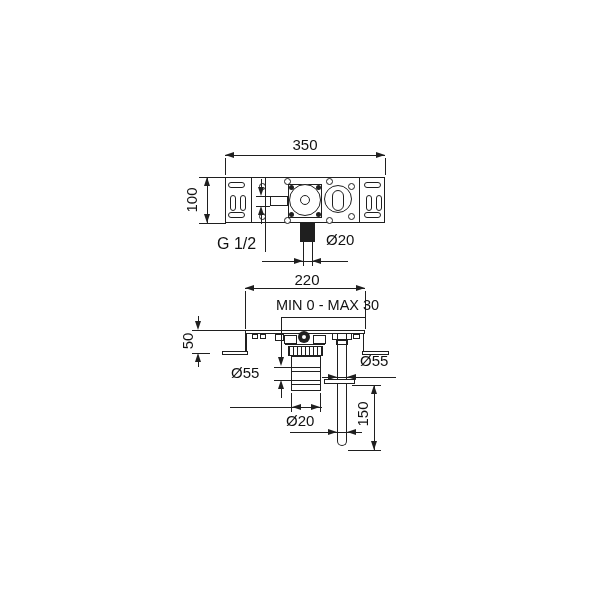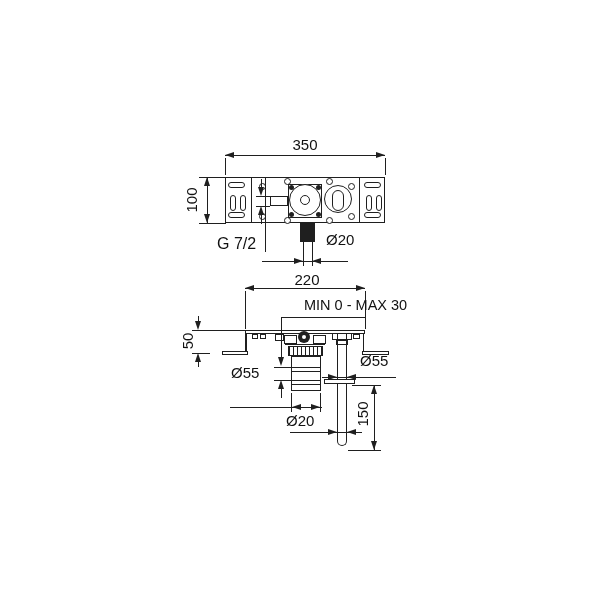--- a/index.html
+++ b/index.html
@@ -86,21 +86,21 @@
     <i class="hl" style="left:199px;top:223px;width:27px"></i>
     <div class="lbl ctr rot" style="left:172px;top:192px;width:40px;height:16px">100</div>
 
     <i class="vl" style="left:265px;top:178px;height:74px"></i>
     <i class="hl" style="left:256px;top:196px;width:14px"></i>
     <i class="hl" style="left:256px;top:206px;width:14px"></i>
     <i class="vl" style="left:261px;top:179px;height:9px"></i>
     <i class="ar ar-d" style="left:258px;top:187px"></i>
     <i class="ar ar-u" style="left:258px;top:206px"></i>
     <i class="vl" style="left:261px;top:215px;height:9px"></i>
-    <div class="lbl" style="left:217px;top:236px;font-size:16px">G 7/2</div>
+    <div class="lbl" style="left:217px;top:236px;font-size:16px">G 1/2</div>
 
     <i class="hl" style="left:262px;top:261px;width:86px"></i>
     <i class="ar ar-r" style="left:294px;top:258px"></i>
     <i class="ar ar-l" style="left:312px;top:258px"></i>
     <div class="lbl" style="left:326px;top:232px">Ø20</div>
   </div>
 
   <div>
 
     <div class="box" style="left:245px;top:330px;width:120px;height:4px"></div>
@@ -134,21 +134,21 @@
     <div class="box nofill" style="left:336.5px;top:437px;width:10.5px;height:9px;border-top:none;border-radius:0 0 6px 6px"></div>
     <div class="box b1" style="left:324px;top:379px;width:31px;height:5px"></div>
 
     <i class="hl" style="left:245px;top:288px;width:120px"></i>
     <i class="ar ar-l" style="left:245px;top:285px"></i>
     <i class="ar ar-r" style="left:356px;top:285px"></i>
     <i class="vl" style="left:245px;top:291px;height:38px"></i>
     <i class="vl" style="left:365px;top:291px;height:38px"></i>
     <div class="lbl ctr" style="left:287px;top:272px;width:40px">220</div>
 
-    <div class="lbl small" style="left:304px;top:297px">MIN 0 - MAX 30</div>
+    <div class="lbl small" style="left:276px;top:297px">MIN 0 - MAX 30</div>
     <i class="hl" style="left:282px;top:317px;width:83px"></i>
     <i class="vl" style="left:281px;top:317px;height:41px"></i>
     <i class="ar ar-d" style="left:278px;top:357px"></i>
     <i class="hl" style="left:274px;top:367px;width:17px"></i>
     <i class="hl" style="left:274px;top:380px;width:17px"></i>
     <i class="ar ar-u" style="left:278px;top:380px"></i>
     <i class="vl" style="left:281px;top:389px;height:9px"></i>
 
     <i class="vl" style="left:198px;top:316px;height:6px"></i>
     <i class="ar ar-d" style="left:195px;top:321px"></i>

